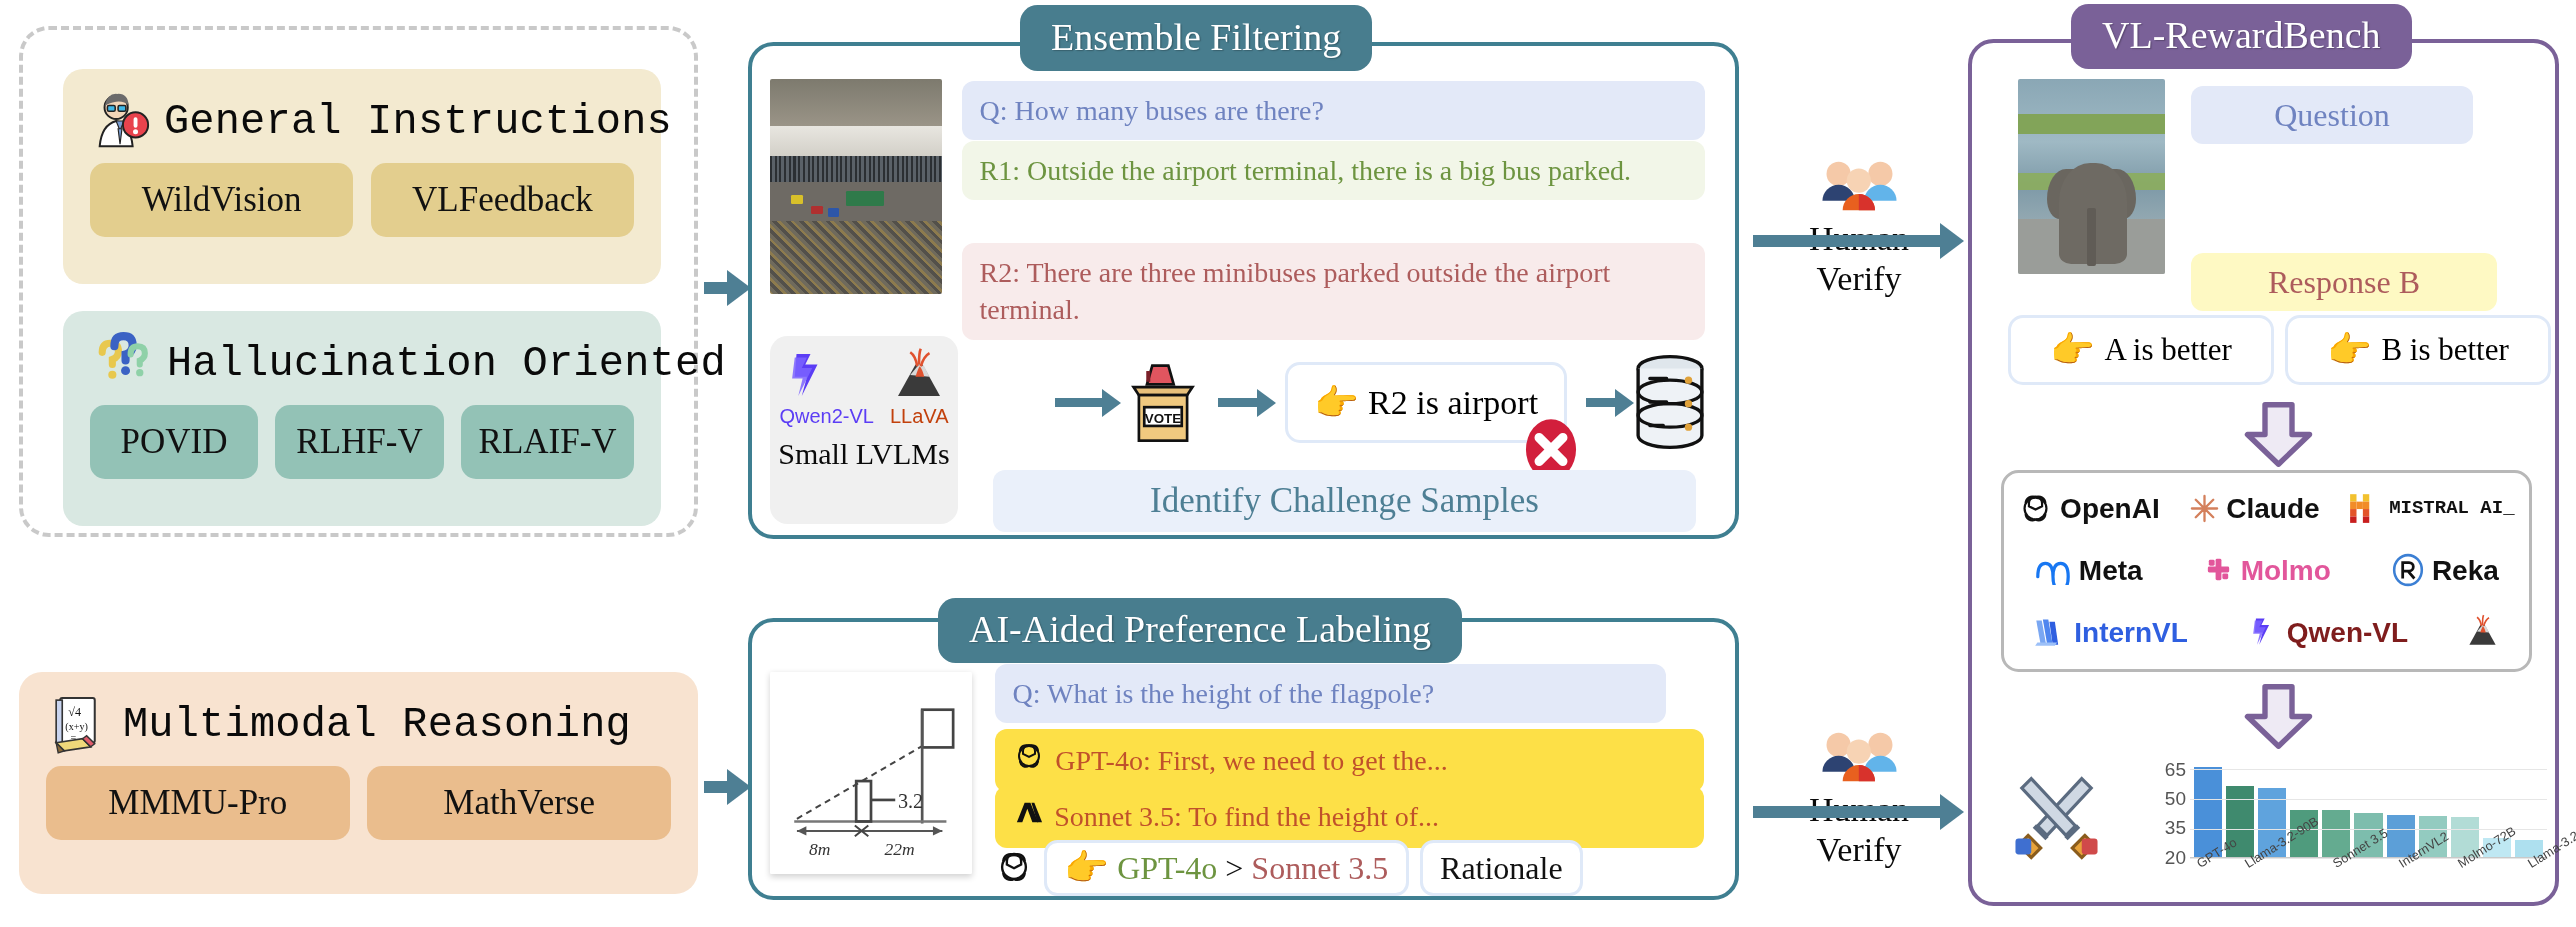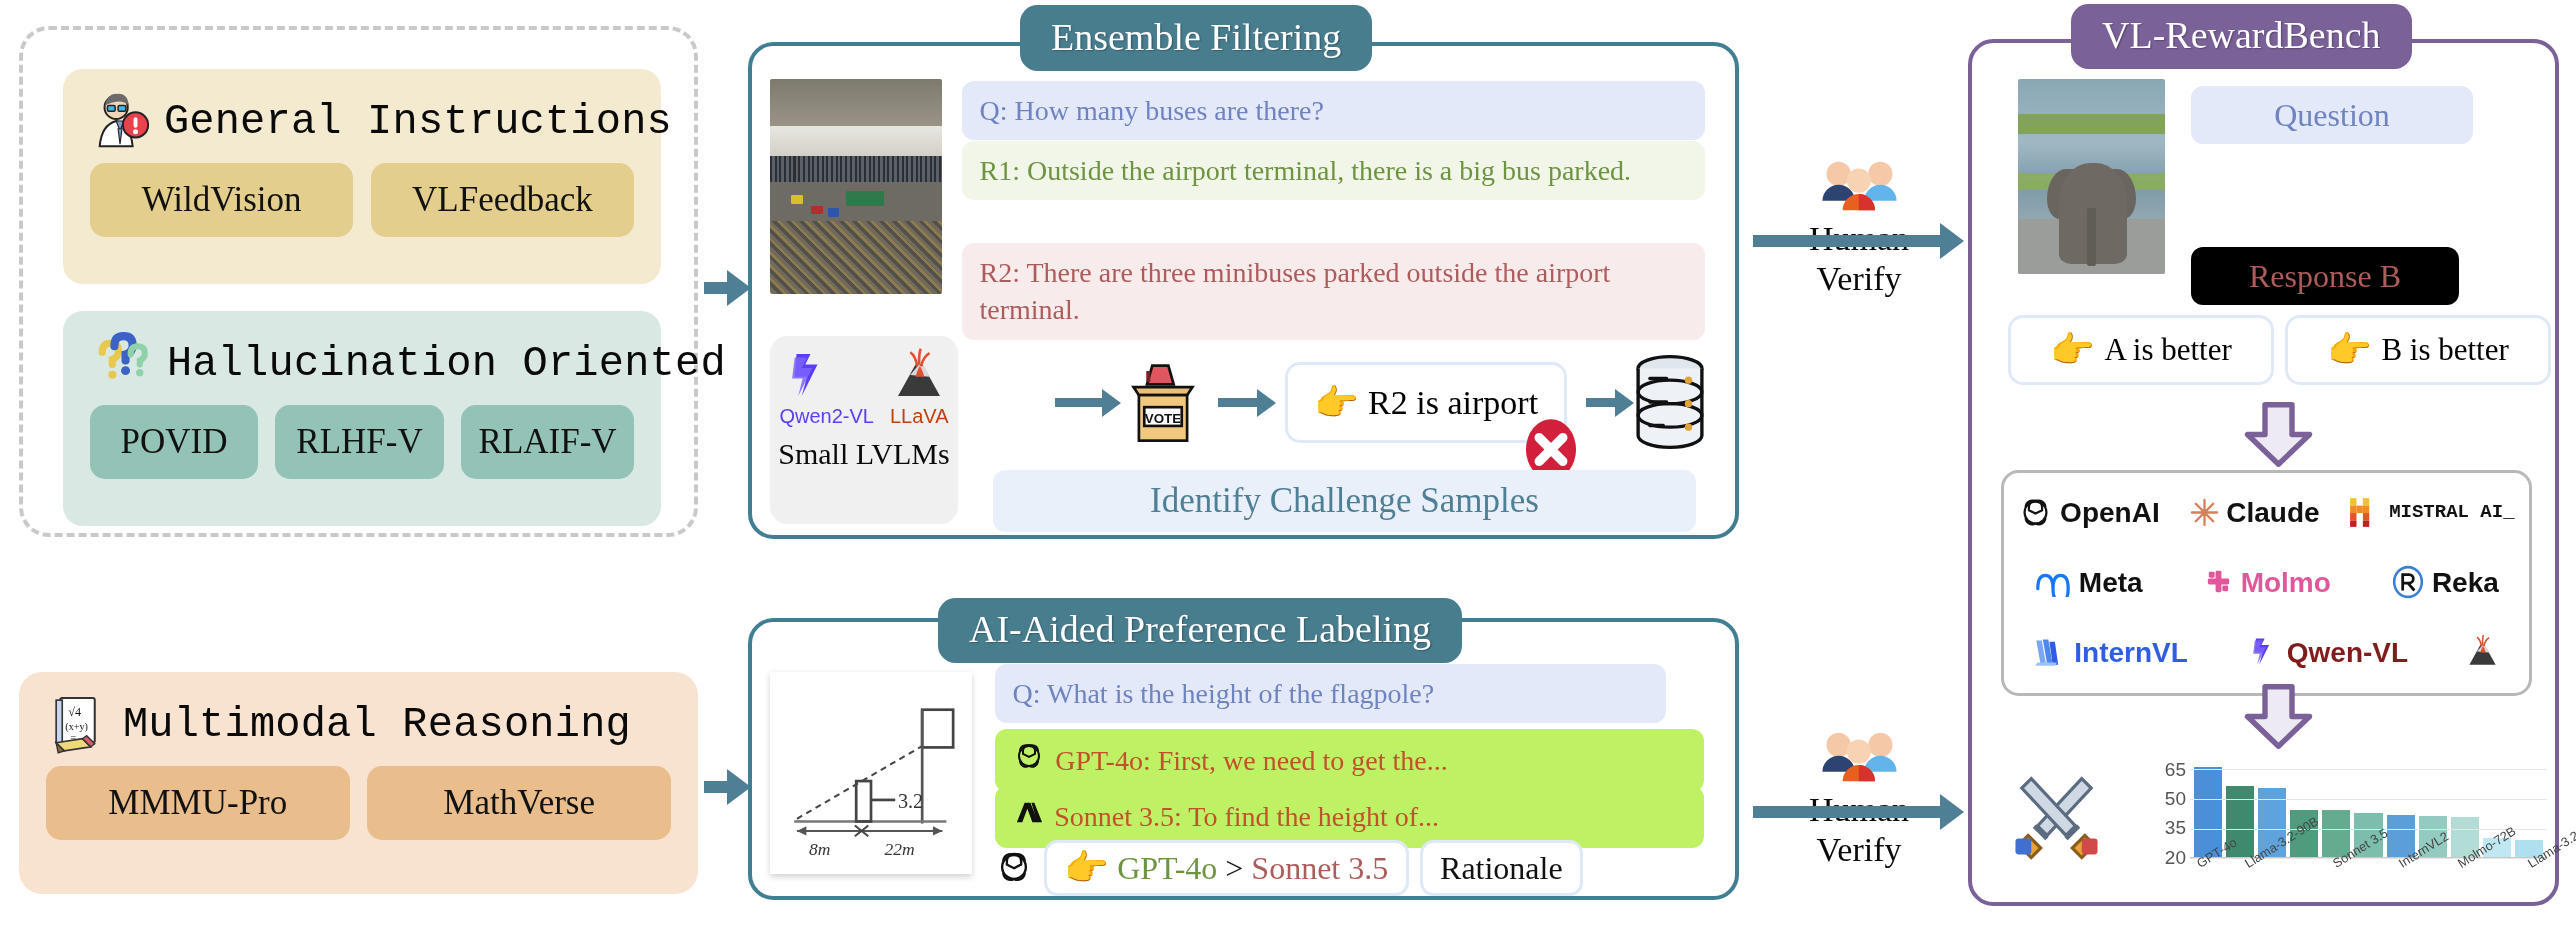--- a/index.html
+++ b/index.html
@@ -110,21 +110,21 @@
       background:#fff; box-shadow: 0 2.7px 6.7px rgba(0,0,0,.18); border-radius:1.3px; }
 
   
   .bubble {
     position:absolute; border-radius: 12px;
     padding: 10.8px 17.5px; font-size: 28px; line-height:1.34;
   }
   .bubble-q { background:#e3e9f8; color:#6f83c0; }
   .bubble-a { background:#f2f6e8; color:#6d9440; }
   .bubble-b { background:#f8ebeb; color:#ad5c5c; }
-  .bubble-y { background:#bef264; color:#c0512b; }
+  .bubble-y { background:#fde047; color:#c0512b; }
 
   #q-bus  { left: 962px; top: 81px; width: 743px; }
   #r1-bus { left: 962px; top: 141px; width: 743px; }
   #r2-bus { left: 962px; top: 243px; width: 743px; }
 
   #q-flag { left: 995px; top: 664px; width: 671px; }
   #a-gpt  { left: 995px; top: 729px; width: 709px; display:flex; align-items:center; gap:10.8px; }
   #a-son  { left: 995px; top: 786px; width: 709px; display:flex; align-items:center; gap:10.8px; }
 
   
@@ -156,35 +156,35 @@
   }
 
   
   .tag {
     position:absolute; border-radius: 12px; height: 58px;
     display:flex; align-items:center; justify-content:center;
     font-size: 32px;
   }
   #tag-question { left: 2191px; top: 86px; width: 282px; background:#e3e9f8; color:#6f83c0; }
   #tag-respa    { left: 2191px; top: 167px; width: 282px; background:#f2f6e8; color:#6d9440; }
-  #tag-respb    { left: 2191px; top: 247px; width: 268px; background:#000000; color:#ad5c5c; }
+  #tag-respb    { left: 2191px; top: 253px; width: 306px; background:#fef9c3; color:#ad5c5c; }
 
   .choice {
     position:absolute; height: 70px; border:3.4px solid #dfe9f8; border-radius:15px;
     background:#fff; display:flex; align-items:center; justify-content:center; gap: 9.4px;
     font-size: 31px; padding: 0 15px;
   }
   #choice-a { left: 2008px; top: 315px; width: 266px; }
   #choice-b { left: 2285px; top: 315px; width: 266px; }
 
   #arrow-down-1 { left: 2238px; top: 402px; }
   #arrow-down-2 { left: 2238px; top: 684px; }
 
   #models-box {
-    left: 2001px; top: 470px; width: 531px; height: 226px;
+    left: 2001px; top: 470px; width: 531px; height: 202px;
     border: 3.4px solid #b8b8b8; border-radius: 17.5px; background:#fff;
     display:flex; flex-direction:column; justify-content:space-around; padding: 5.4px 0;
   }
   .model-row { display:flex; align-items:center; justify-content:space-around; }
   .model { display:flex; align-items:center; gap: 6.7px; font-family:"Liberation Sans", sans-serif; }
   .model .mname { font-size: 28px; font-weight:700; }
 
   
   #chart-wrap { left: 2148px; top: 757px; width: 403px; height: 145px; }
   #chart-area { position:absolute; left: 42px; top: 2.7px; right: 4px; height: 98px; border-bottom: 1.3px solid #c9c9c9; }

